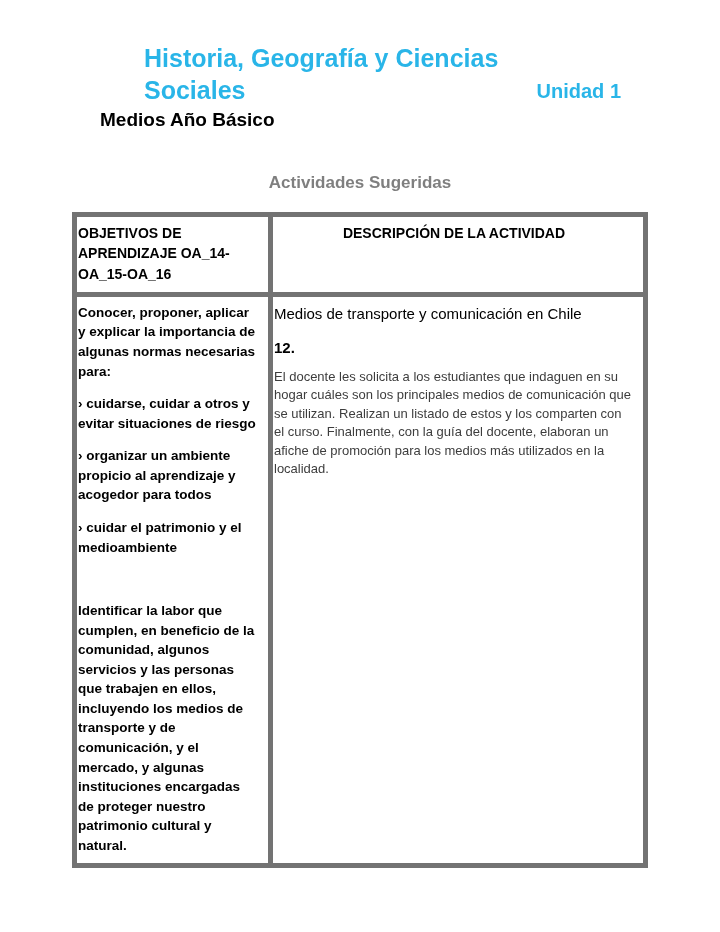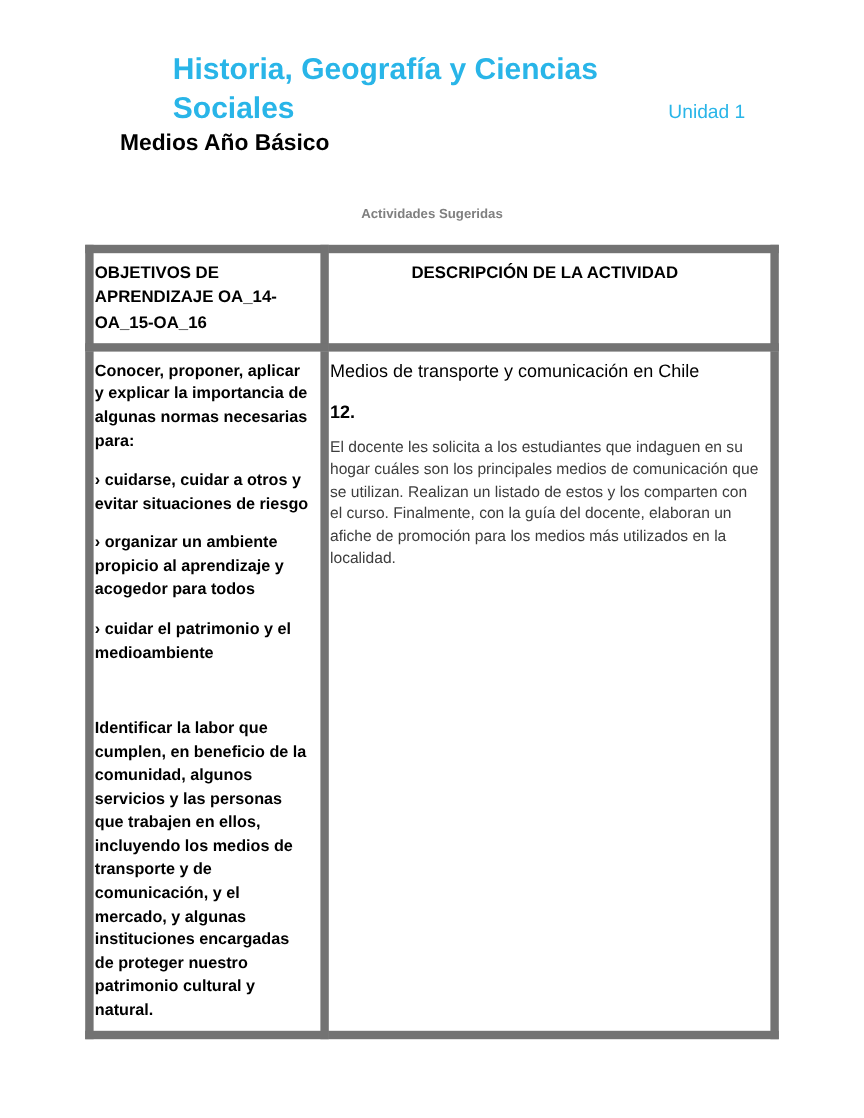--- a/index.html
+++ b/index.html
@@ -29,22 +29,22 @@
   }
   .doc-title {
     color: var(--accent);
     font-size: 25px;
     font-weight: bold;
     line-height: 1.28;
     width: 410px;
   }
   .unit-label {
     color: var(--accent);
-    font-size: 16px;
-    font-weight: normal;
+    font-size: 20px;
+    font-weight: bold;
     padding-bottom: 3px;
     white-space: nowrap;
   }
   .subtitle-row {
     display: flex;
     justify-content: space-between;
     align-items: baseline;
     margin-top: 3px;
   }
   .grade-label {
@@ -54,33 +54,33 @@
   }
   .oa-codes {
     color: var(--accent);
     font-size: 19px;
     font-weight: bold;
   }
   
   .section-title {
     text-align: center;
     color: #7f7f7f;
-    font-size: 11px;
+    font-size: 17px;
     font-weight: bold;
     margin-top: 42px;
   }
   
   table.activities {
     border-collapse: collapse;
     margin: 19px auto 0 auto;
     width: 571px;
     table-layout: fixed;
   }
   table.activities td {
-    border: 7px solid #737373;
+    border: 5px solid #737373;
     vertical-align: top;
     padding: 6px 9px 8px 1px;
   }
   td.col-objectives { width: 196px; }
   td.col-activity   { width: 375px; margin-top: 47px; }
 
   .th-cell {
     font-size: 14px;
     font-weight: bold;
     line-height: 1.45;

